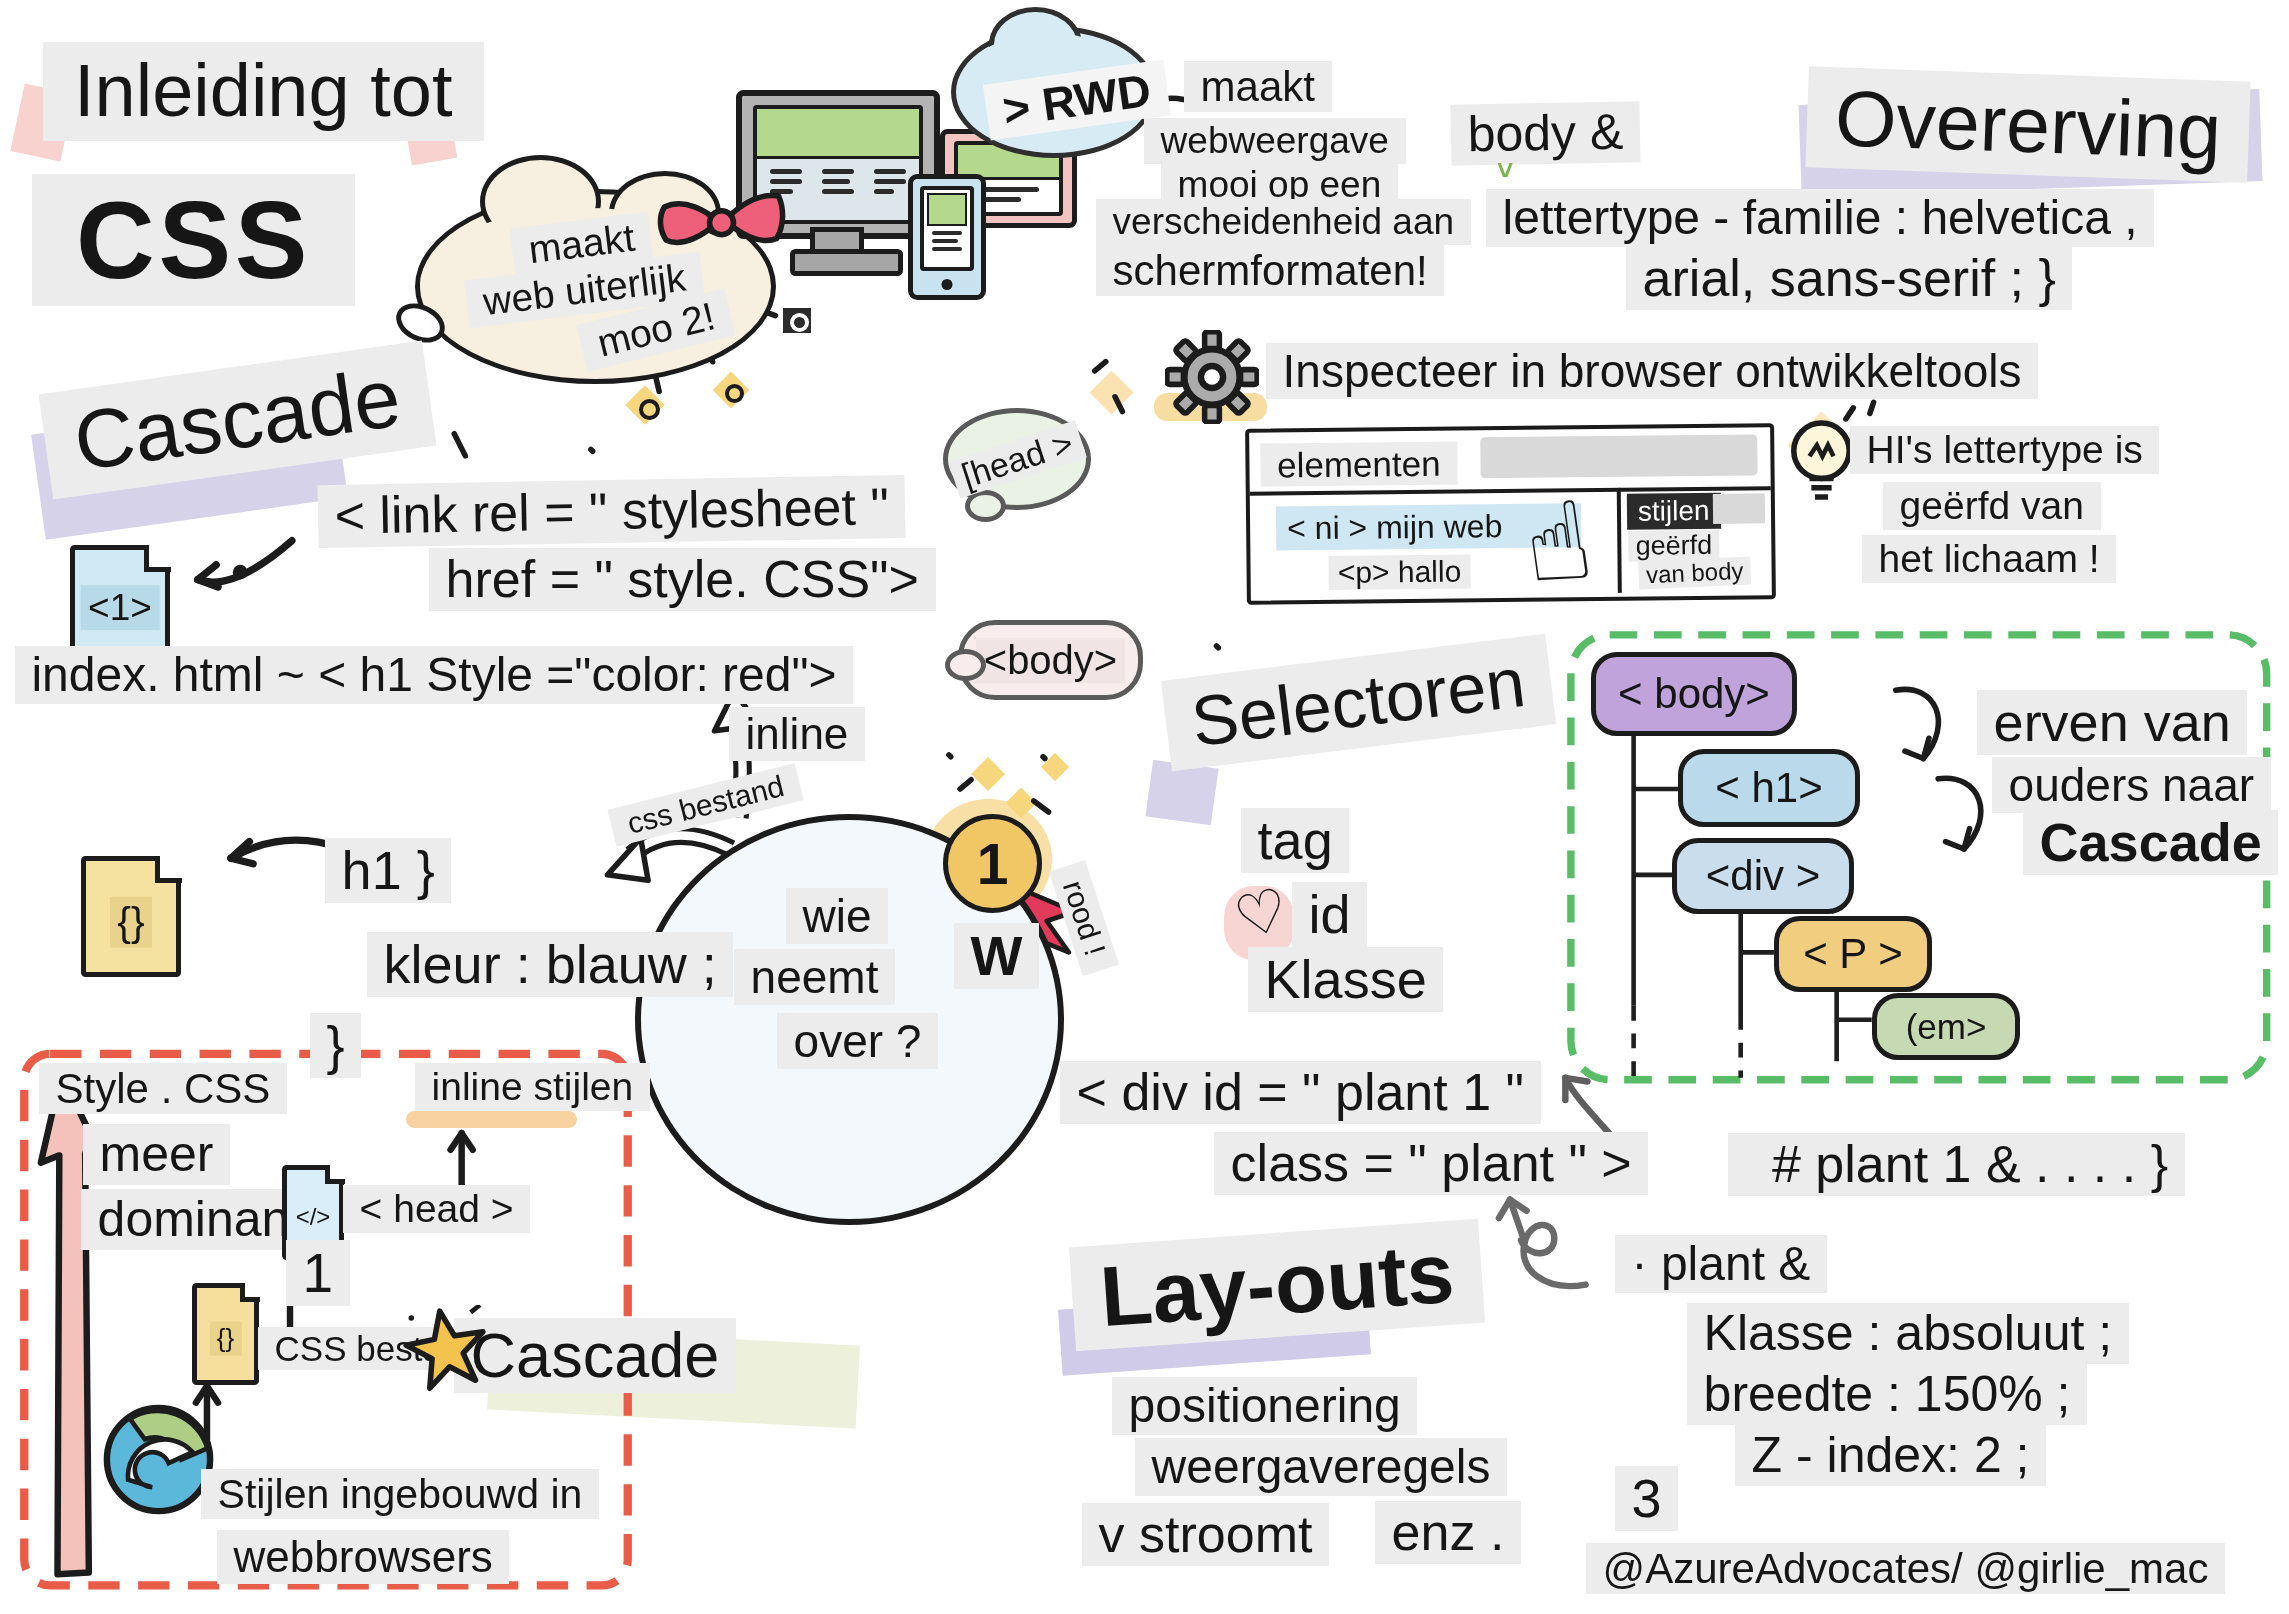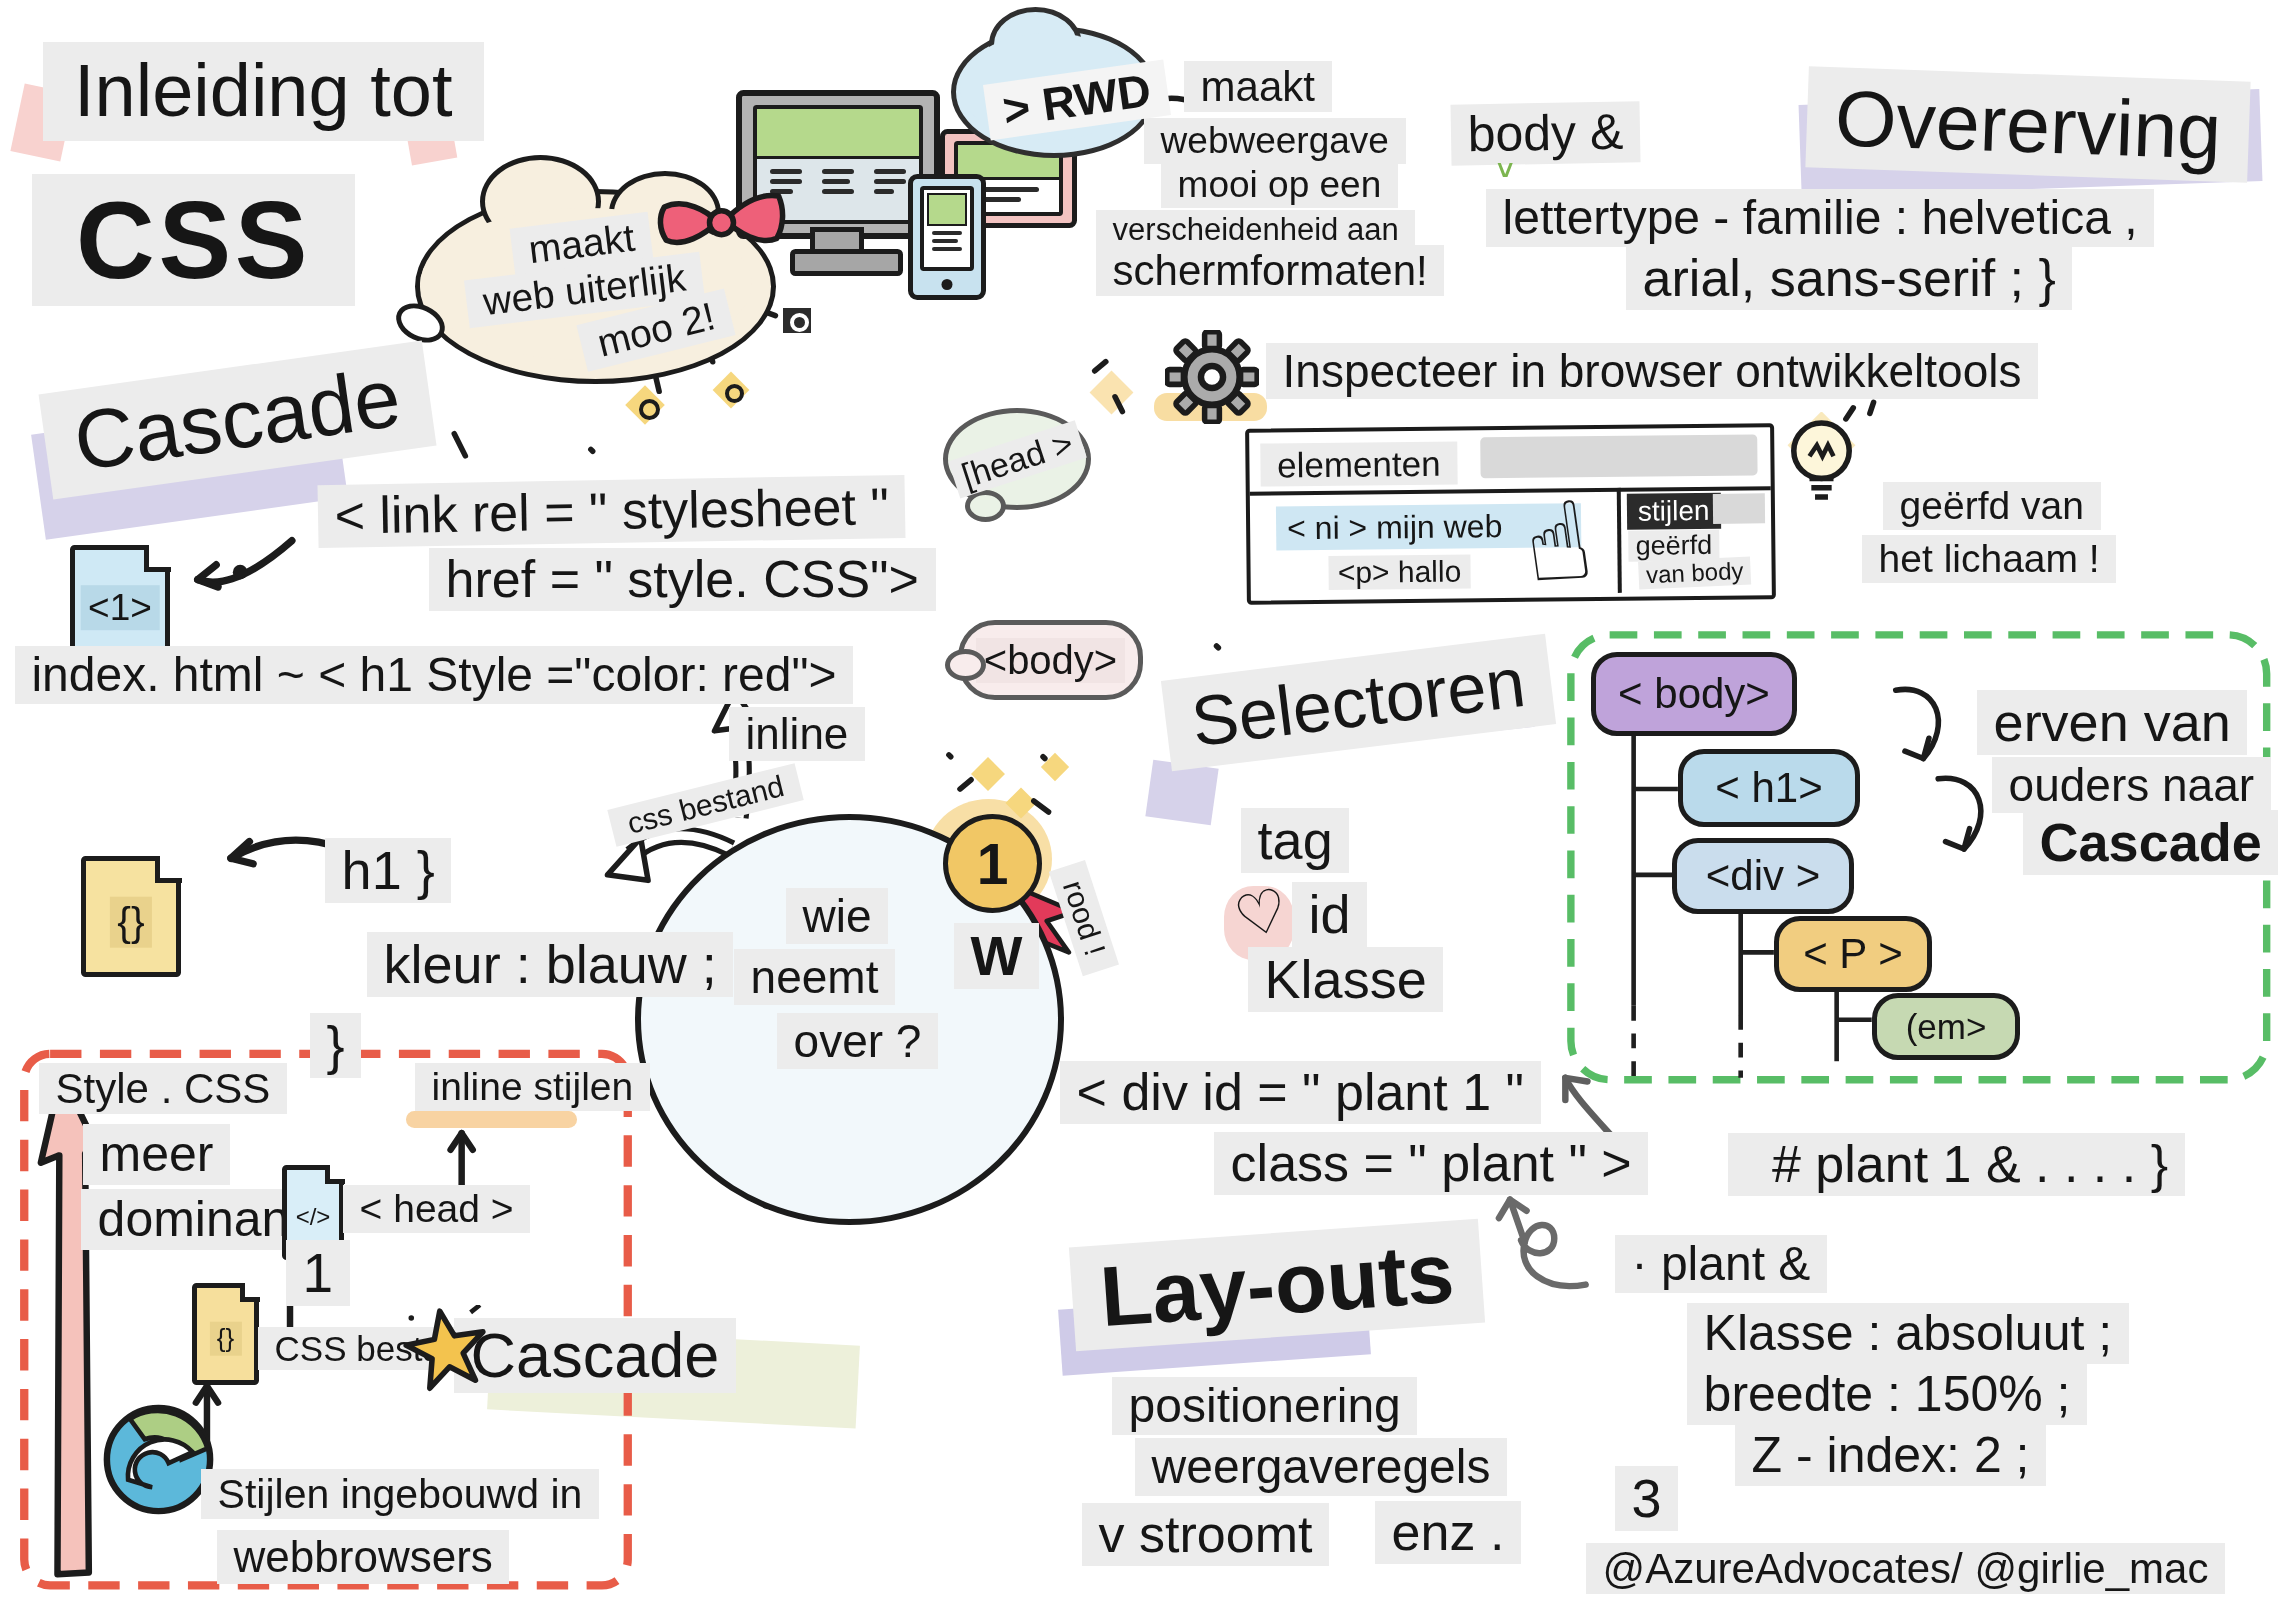--- a/index.html
+++ b/index.html
@@ -195,21 +195,21 @@
     <div class="dot" style="left:50%;bottom:5.5px;width:11px;height:11px;transform:translateX(-50%);"></div>
   </div>
 
   <div class="abs z2" style="left:951px;top:26px;width:196px;height:122px;background:#d7ebf5;border:5.5px solid #2f2f2f;border-radius:50%;"></div>
   <div class="abs z2" style="left:989px;top:7.4px;width:83px;height:65px;background:#d7ebf5;border:5.5px solid #2f2f2f;border-radius:50%;"></div>
   <div class="abs" style="left:960px;top:33px;width:177px;height:107px;background:#d7ebf5;border-radius:50%;z-index:2;"></div>
   <div class="hl" style="left:986px;top:72px;font-size:46px;background:#f4f4f4;transform:rotate(-8deg);z-index:3;font-weight:600;">&gt; RWD</div>
   <div class="hl z2" style="left:1184px;top:61px;font-size:42px;">maakt</div>
   <div class="hl z2" style="left:1144px;top:118px;font-size:37px;">webweergave</div>
   <div class="hl z2" style="left:1161px;top:162px;font-size:37px;">mooi op een</div>
-  <div class="hl z2" style="left:1096px;top:210px;font-size:31px;">verscheidenheid aan</div>
+  <div class="hl z2" style="left:1096px;top:199px;font-size:37px;">verscheidenheid aan</div>
   <div class="hl z2" style="left:1096px;top:245px;font-size:42px;">schermformaten!</div>
 
   <div class="wash" style="left:1800px;top:97px;width:461px;height:92px;background:#d6d2ea;transform:rotate(-2deg);"></div>
   <div class="hl z2" style="left:1807px;top:74px;font-size:79px;padding:5.5px 28px;transform:rotate(2deg);">Overerving</div>
   <div class="hl z2" style="left:1451px;top:103px;font-size:50px;transform:rotate(-1deg);">body &amp;</div>
   <div class="abs z2" style="left:1497px;top:155px;font-size:28px;color:#7cb54f;font-weight:700;">˅</div>
   <div class="hl z2" style="left:1486px;top:189px;font-size:48px;">lettertype - familie : helvetica ,</div>
   <div class="hl z2" style="left:1626px;top:247px;font-size:52px;">arial, sans-serif ; }</div>
 
   <div class="wash" style="left:1154px;top:393px;width:113px;height:28px;background:#f8dda2;border-radius:13px;"></div>
@@ -260,20 +260,21 @@
     <div class="abs" style="left:388px;top:131px;font-size:24px;background:#ececec;padding:0 7.4px;transform:rotate(-2deg);">van body</div>
   </div>
   <div class="abs" style="left:1525px;top:480px;font-size:109px;z-index:5;transform:rotate(-8deg);color:#1b1b1b;">☝</div>
 
   <svg class="abs z2" style="left:1779px;top:412px;" width="85" height="109" viewBox="0 0 92 118">
     <rect x="20" y="10" width="52" height="52" transform="rotate(45 46 36)" fill="#f9e9bc"></rect>
     <circle cx="46" cy="42" r="30" fill="#fdf6da" stroke="#1c1c1c" stroke-width="6"></circle>
     <path d="M33 48 l8 -12 l6 12 l6 -12 l6 12" fill="none" stroke="#1c1c1c" stroke-width="5"></path>
     <path d="M33 72 h26 M35 82 h22 M39 92 h14" stroke="#1c1c1c" stroke-width="6"></path>
   </svg>
+  <div class="hl z2" style="left:1850px;top:426px;font-size:39px;">HI's lettertype is</div>
   <div class="hl z2" style="left:1883px;top:482px;font-size:39px;">geërfd van</div>
   <div class="hl z2" style="left:1862px;top:535px;font-size:39px;">het lichaam !</div>
 
   <div class="wash" style="left:37px;top:413px;width:305px;height:106px;background:#d6d2ea;transform:rotate(-8deg);"></div>
   <div class="hl z2" style="left:44px;top:367px;font-size:83px;padding:5.5px 29.5px;transform:rotate(-8deg);">Cascade</div>
   <div class="hl z2" style="left:318px;top:480px;font-size:52px;transform:rotate(-1deg);">&lt; link rel = " stylesheet "</div>
   <div class="hl z2" style="left:429px;top:548px;font-size:52px;">href = " style. CSS"&gt;</div>
   <div class="file" style="left:70px;top:545px;width:90px;height:105px;background:#cfe9f5;">
     <span class="fold"></span>
     <span class="flabel" style="background:#b8d9e8;font-size:37px;">&lt;1&gt;</span>

